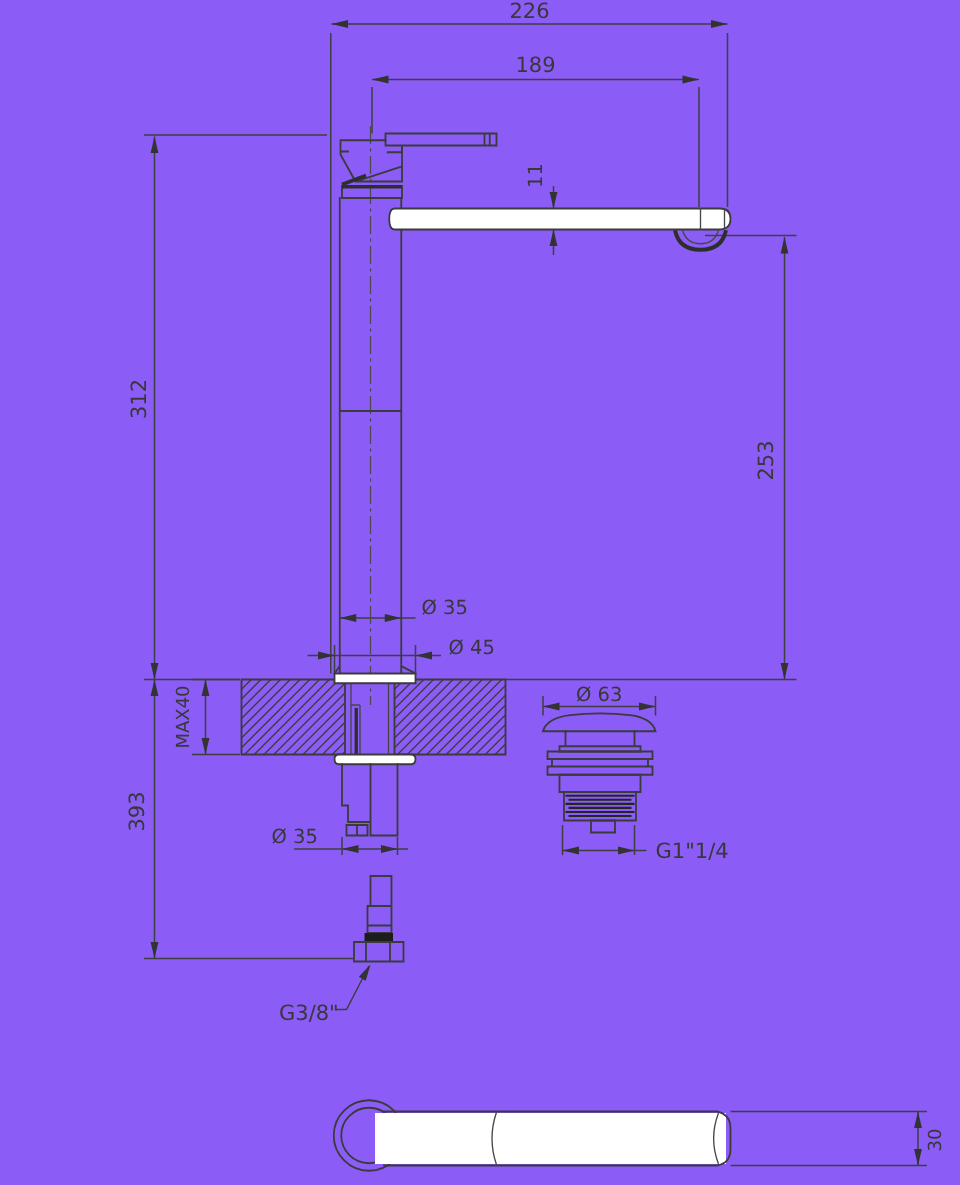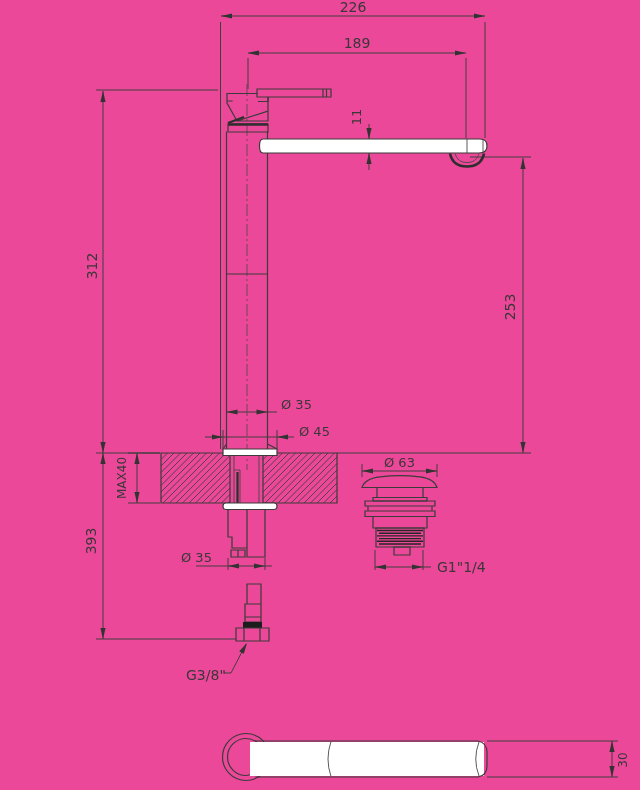--- a/index.html
+++ b/index.html
@@ -1,16 +1,16 @@
 <!DOCTYPE html>
 <html><head>
 <meta charset="utf-8">
 <style>
   html,body{margin:0;padding:0;background:#ffffff;}
-  .canvas{position:relative;width:640px;height:790px;background:#ec4899;overflow:hidden;}
+  .canvas{position:relative;width:640px;height:790px;background:#8b5cf6;overflow:hidden;}
   svg{display:block;}
   .ln{stroke:#3b3b3b;fill:none;stroke-width:1.2;stroke-linecap:square;}
   .thin{stroke:#474747;fill:none;stroke-width:.9;}
   .dim{stroke:#3f3f3f;fill:none;stroke-width:1;}
   .thk{stroke:#2e2e2e;fill:none;stroke-width:2.6;}
   .arr{fill:#333;stroke:none;}
   .fw{fill:#ffffff;}
   .blk{fill:#1d1d1d;stroke:none;}
   .cl{stroke:#4a4a4a;fill:none;stroke-width:.8;stroke-dasharray:12 3 2 3;}
   text{font-family:"DejaVu Sans","Liberation Sans",sans-serif;fill:#383838;}

